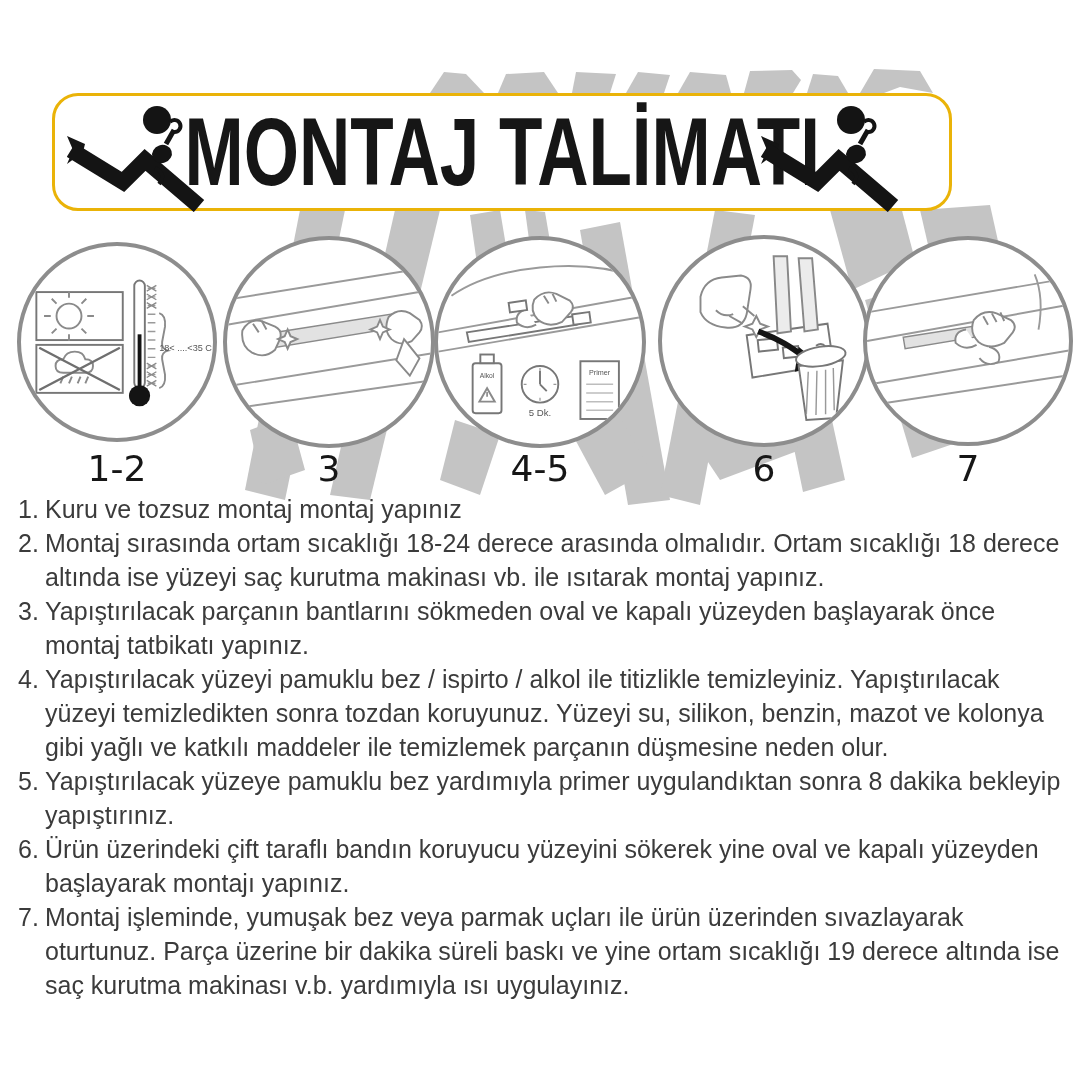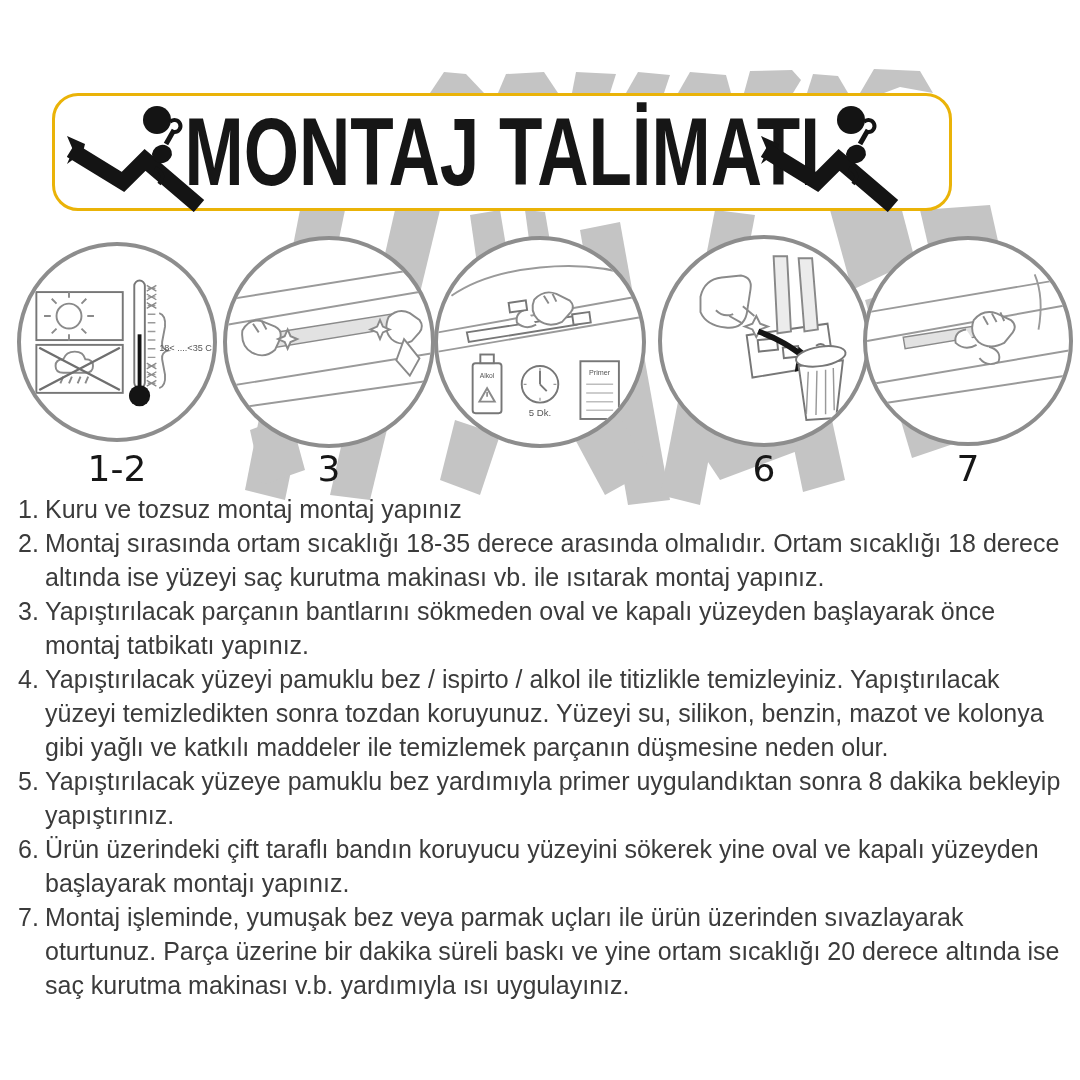--- a/index.html
+++ b/index.html
@@ -232,47 +232,48 @@
         <path class="hand" d="M112,84 q10,-12 24,-7 l15,7 q7,6 2,13 l-9,11 q-15,8 -27,-1 q-10,-10 -5,-23 z"></path>
         <path d="M122,80 l5,9 M131,77 l5,9 M140,76 l4,9" class="ln" stroke-width="1.5"></path>
         <path class="hand" d="M104,94 q-13,2 -11,14 q10,9 22,2"></path>
         <path class="hand" d="M128,112 q14,4 10,16 q-12,6 -20,-4"></path>
       </g>
     </svg>
   </div>
 
   <div class="step-label sl1">1-2</div>
   <div class="step-label sl2">3</div>
+  <div class="step-label sl3">4-5</div>
   <div class="step-label sl4">6</div>
   <div class="step-label sl5">7</div>
 
   <ol class="instructions">
     <li>
       <span class="num">1.</span>
       <span class="body">Kuru ve tozsuz montaj montaj yapınız</span>
     </li>
     <li>
       <span class="num">2.</span>
-      <span class="body">Montaj sırasında ortam sıcaklığı 18-35 derece arasında olmalıdır. Ortam sıcaklığı 18 derece altında ise yüzeyi saç kurutma makinası vb. ile ısıtarak montaj yapınız.</span>
+      <span class="body">Montaj sırasında ortam sıcaklığı 18-24 derece arasında olmalıdır. Ortam sıcaklığı 18 derece altında ise yüzeyi saç kurutma makinası vb. ile ısıtarak montaj yapınız.</span>
     </li>
     <li>
       <span class="num">3.</span>
       <span class="body">Yapıştırılacak parçanın bantlarını sökmeden oval ve kapalı yüzeyden başlayarak önce montaj tatbikatı yapınız.</span>
     </li>
     <li>
       <span class="num">4.</span>
       <span class="body">Yapıştırılacak yüzeyi pamuklu bez / ispirto / alkol ile titizlikle temizleyiniz. Yapıştırılacak yüzeyi temizledikten sonra tozdan koruyunuz. Yüzeyi su, silikon, benzin, mazot ve kolonya gibi yağlı ve katkılı maddeler ile temizlemek parçanın düşmesine neden olur.</span>
     </li>
     <li>
       <span class="num">5.</span>
       <span class="body">Yapıştırılacak yüzeye pamuklu bez yardımıyla primer uygulandıktan sonra 8 dakika bekleyip yapıştırınız.</span>
     </li>
     <li>
       <span class="num">6.</span>
       <span class="body">Ürün üzerindeki çift taraflı bandın koruyucu yüzeyini sökerek yine oval ve kapalı yüzeyden başlayarak montajı yapınız.</span>
     </li>
     <li>
       <span class="num">7.</span>
-      <span class="body">Montaj işleminde, yumuşak bez veya parmak uçları ile ürün üzerinden sıvazlayarak oturtunuz. Parça üzerine bir dakika süreli baskı ve yine ortam sıcaklığı 20 derece altında ise saç kurutma makinası v.b. yardımıyla ısı uygulayınız.</span>
+      <span class="body">Montaj işleminde, yumuşak bez veya parmak uçları ile ürün üzerinden sıvazlayarak oturtunuz. Parça üzerine bir dakika süreli baskı ve yine ortam sıcaklığı 19 derece altında ise saç kurutma makinası v.b. yardımıyla ısı uygulayınız.</span>
     </li>
   </ol>
 
 </div>
 
 </body></html>

